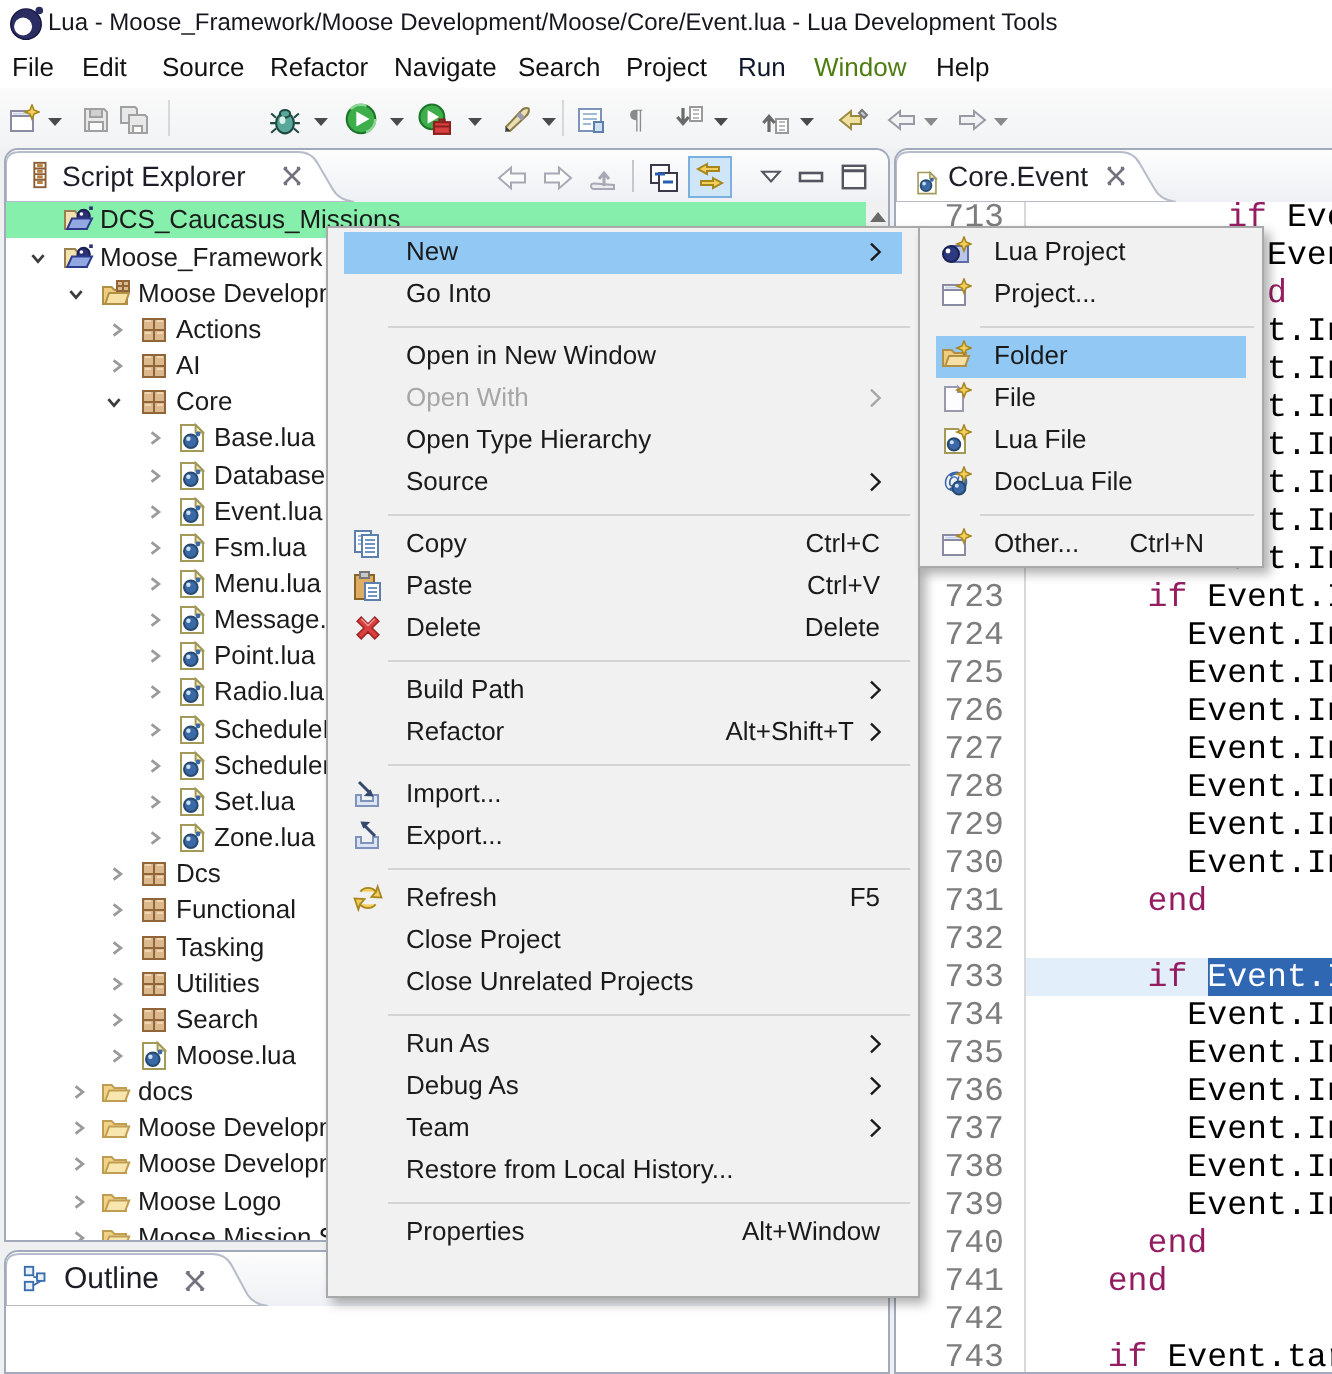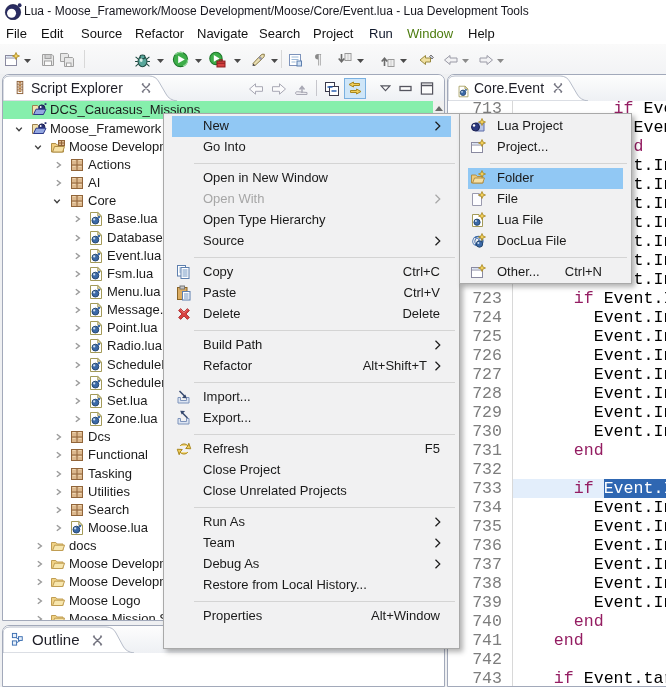--- a/index.html
+++ b/index.html
@@ -742,27 +742,27 @@
       <span class="lbl">Close Unrelated Projects</span>
     </div>
 <div class="msep"></div>
 <div class="mi">
       <span class="lbl">Run As</span>
       <svg class="ar" width="7" height="10" viewBox="0 0 7 10">
         <path d="M1.5 0.8 L5.8 5 L1.5 9.2" fill="none" stroke="currentColor" stroke-width="1.2"></path>
       </svg>
     </div>
 <div class="mi">
-      <span class="lbl">Team</span>
+      <span class="lbl">Debug As</span>
       <svg class="ar" width="7" height="10" viewBox="0 0 7 10">
         <path d="M1.5 0.8 L5.8 5 L1.5 9.2" fill="none" stroke="currentColor" stroke-width="1.2"></path>
       </svg>
     </div>
 <div class="mi">
-      <span class="lbl">Debug As</span>
+      <span class="lbl">Team</span>
       <svg class="ar" width="7" height="10" viewBox="0 0 7 10">
         <path d="M1.5 0.8 L5.8 5 L1.5 9.2" fill="none" stroke="currentColor" stroke-width="1.2"></path>
       </svg>
     </div>
 <div class="mi">
       <span class="lbl">Restore from Local History...</span>
     </div>
 <div class="msep"></div>
 <div class="mi">
       <span class="lbl">Properties</span>

